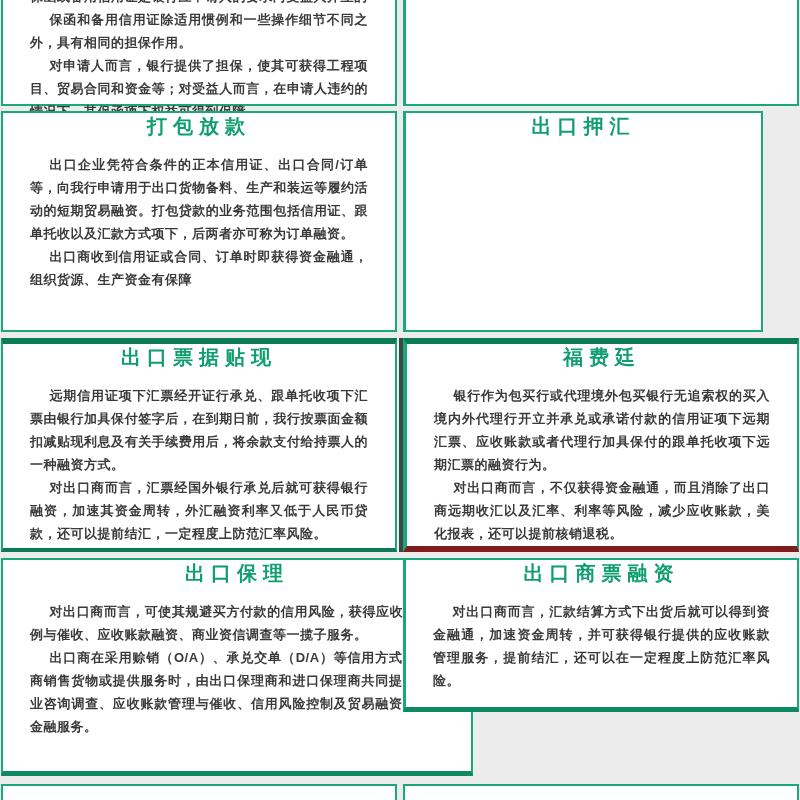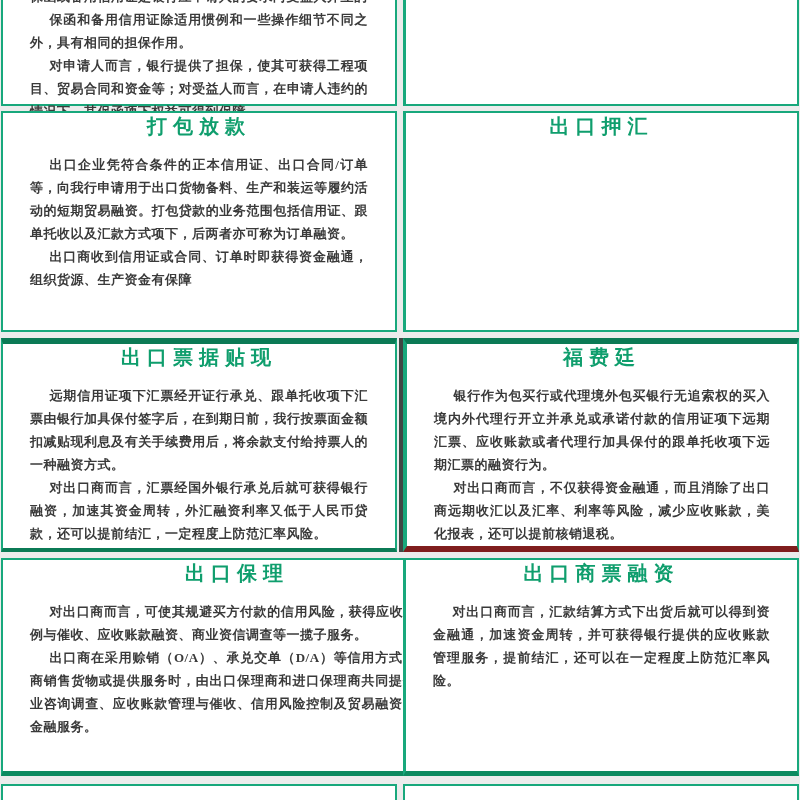--- a/index.html
+++ b/index.html
@@ -26,39 +26,38 @@
     margin-bottom:13px;
   }
   .para{
     font-size:13px;
     color:#3a3a3a;
     line-height:23px;
     text-align:justify;
     text-indent:1.5em;
     font-weight:600;
     letter-spacing:0.5px;
-    font-family:Liberation Serif, serif;
   }
   .clip-line{
     height:8px;
     overflow:hidden;
     display:flex;
     align-items:flex-end;
   }
   .clip-line .para{ white-space:nowrap; text-indent:0; }
 
   
   #card-guarantee      { left:1px;  top:0;     width:396px; height:106px; border-top:none; }
   #card-blank-top      { left:403px;top:0;     width:396px; height:106px; border-top:none; border-left:3px solid #18a87c; }
   #card-packing-loan   { left:1px;  top:111px; width:396px; height:221px; }
-  #card-export-bill-purchase { left:403px; top:111px; width:396px; height:221px; border-left:3px solid #18a87c; }
+  #card-export-bill-purchase { left:403px; top:111px; width:360px; height:221px; border-left:3px solid #18a87c; }
   #card-bill-discount  { left:1px;  top:338px; width:396px; height:214px; border-top:6px solid #0b7a55; border-bottom:4px solid #0b7a55; }
   #card-forfaiting     { left:403px;top:338px; width:396px; height:214px; border-top:6px solid #0b7a55; border-bottom:6px solid #7f1d1d; border-left:4px solid #18a87c; box-shadow:-4px 0 0 0 #3f4744; }
   #card-export-factoring { left:1px; top:558px; width:472px; height:218px; border-bottom:5px solid #0d8a60; }
-  #card-invoice-financing{ left:403px; top:558px; width:396px; height:218px; border-left:3px solid #18a87c; border-bottom:5px solid #0d8a60; }
+  #card-invoice-financing{ left:403px; top:558px; width:396px; height:154px; border-left:3px solid #18a87c; border-bottom:5px solid #0d8a60; }
   #card-blank-bottom-left { left:1px;  top:784px; width:396px; height:40px; }
   #card-blank-bottom-right{ left:403px;top:784px; width:396px; height:40px; }
 </style>
 </head>
 <body>
 
 <div class="stage">
 
   <div class="card" id="card-guarantee">
     <div class="inner">

